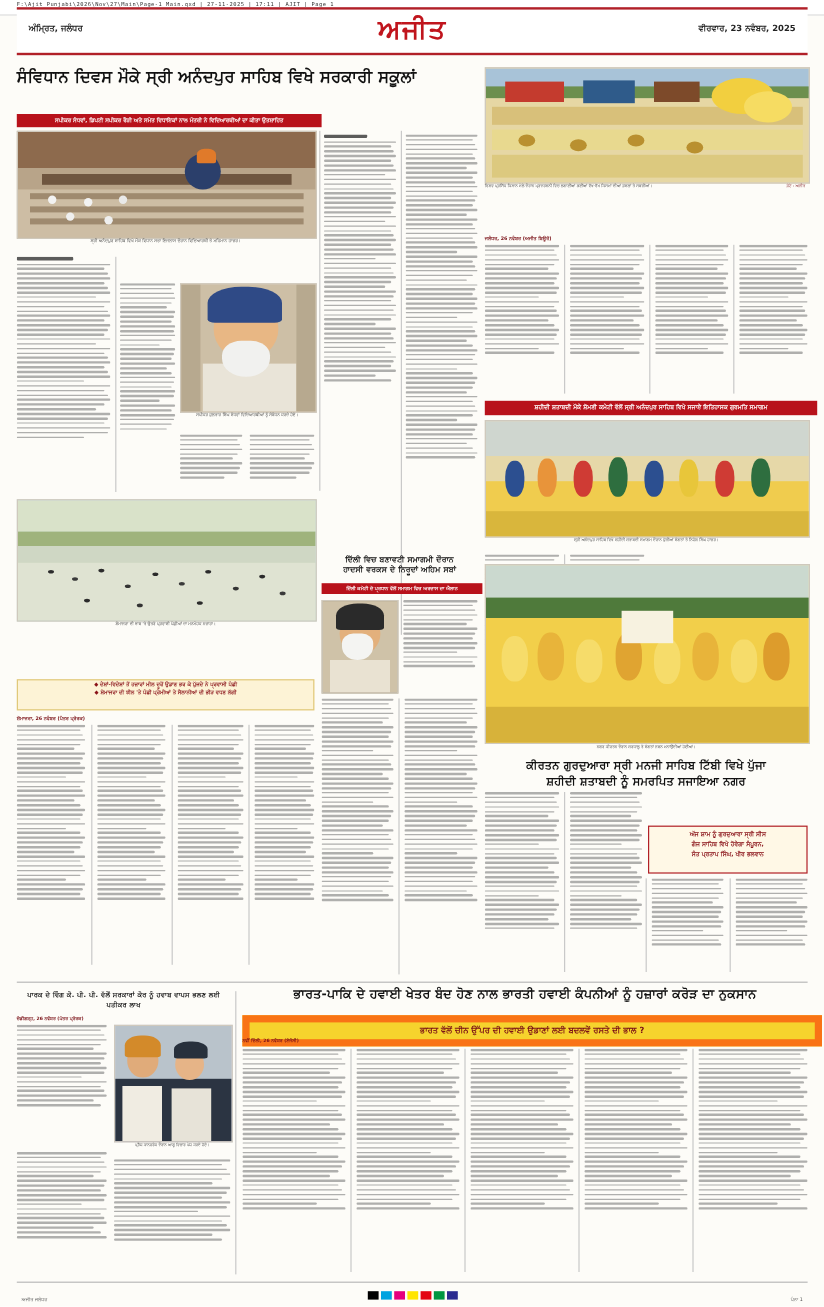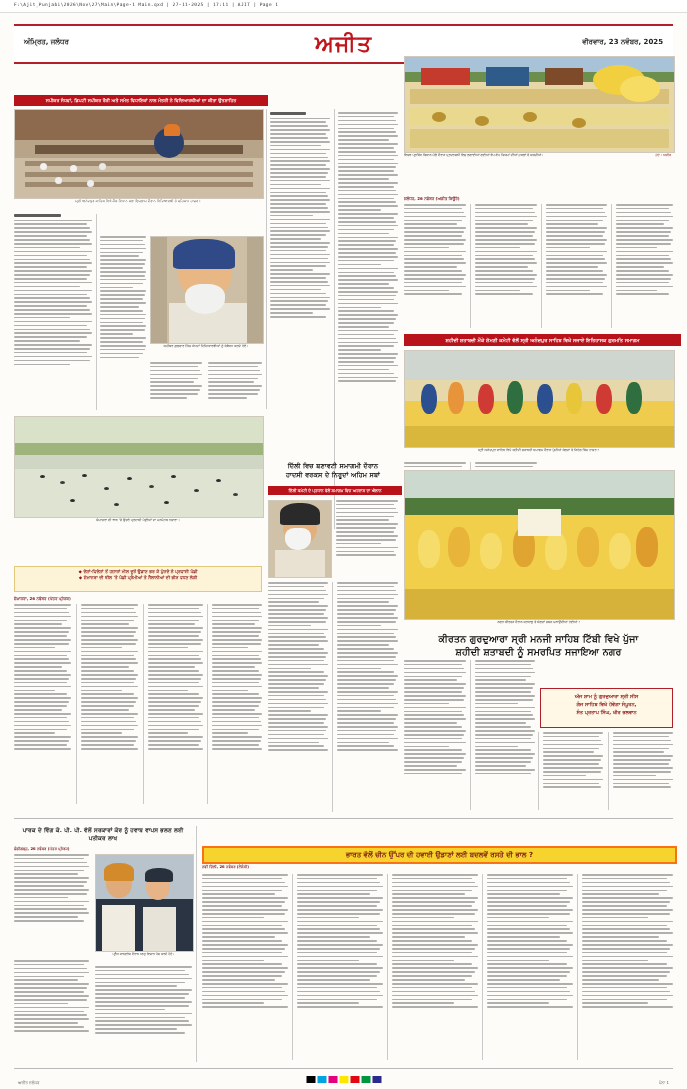--- a/index.html
+++ b/index.html
@@ -4,21 +4,21 @@
 <style>
   html,body{margin:0;padding:0;background:#ffffff;}
   body{width:687px;height:1089px;font-family:"DejaVu Sans", sans-serif;color:#111;}
   .page{position:relative;width:687px;height:1089px;background:#fdfcf8;overflow:hidden;}
 
   
   .printbar{position:absolute;top:0;left:0;width:687px;height:12px;background:#fff;border-bottom:1px solid #ddd;}
   .printbar .code{position:absolute;left:14px;top:2px;font-size:4.5px;letter-spacing:.4px;color:#333;white-space:nowrap;font-family:"DejaVu Sans Mono",monospace;}
 
   
-  .masthead{position:absolute;top:24px;left:14px;width:659px;height:36px;border-top:2px solid #b12028;border-bottom:2px solid #b12028;background:#fff;}
+  .masthead{position:absolute;top:6px;left:14px;width:659px;height:36px;border-top:2px solid #b12028;border-bottom:2px solid #b12028;background:#fff;}
   .masthead .left{position:absolute;left:10px;top:12px;font-size:7px;color:#222;font-weight:bold;}
   .masthead .right{position:absolute;right:10px;top:12px;font-size:7px;color:#222;font-weight:bold;}
   .masthead .logo{position:absolute;left:50%;top:4px;transform:translateX(-50%);font-size:22px;line-height:28px;font-weight:bold;color:#c0151d;letter-spacing:1px;}
   .hr{position:absolute;background:#b9b9b9;height:1px;}
 
   .headline{font-weight:bold;color:#111;letter-spacing:.2px;}
   .cap{font-size:3.6px;line-height:5px;color:#333;text-align:center;}
 
   
   .tcol{position:absolute;overflow:hidden;}
@@ -31,21 +31,21 @@
   .tline.hdr{height:2.6px;background:#333;opacity:.8;width:60%;margin-bottom:3px;}
 
   
   .photo{position:absolute;overflow:hidden;border:1px solid #cfc9bd;}
   .blob{position:absolute;border-radius:50%;}
   .rect{position:absolute;}
 
   .boxred{position:absolute;border:1px solid #b12028;}
 
   .redband{position:absolute;background:#b8121b;color:#fff;font-weight:bold;display:flex;align-items:center;justify-content:center;text-align:center;}
-  .yellowband{position:absolute;background:#f6d32d;color:#7a1016;font-weight:bold;display:flex;align-items:center;justify-content:center;text-align:center;border:2px solid #f97316;}
+  .yellowband{position:absolute;background:#f6d32d;color:#7a1016;font-weight:bold;display:flex;align-items:center;justify-content:center;text-align:center;border:6px solid #f97316;}
 
   .bullet{position:absolute;background:#fdf3d6;border:1px solid #e0c97a;}
   .bullet .bt{font-size:4.4px;line-height:6.4px;color:#8a1218;font-weight:bold;text-align:center;}
 
   
   .colorbars{position:absolute;bottom:6px;left:50%;transform:translateX(-50%);display:flex;gap:2px;}
   .colorbars i{display:block;width:9px;height:7px;}
   .footnote{position:absolute;bottom:4px;left:18px;font-size:4px;color:#555;}
   .footnote.r{left:auto;right:18px;}
 
@@ -60,20 +60,21 @@
     <div class="code">F:\Ajit_Punjabi\2026\Nov\27\Main\Page-1 Main.qxd  |  27-11-2025  |  17:11  |  AJIT  |  Page 1</div>
   </div>
 
   <div class="masthead">
     <div class="left">ਅੰਮ੍ਰਿਤ, ਜਲੰਧਰ</div>
     <div class="logo">ਅਜੀਤ</div>
     <div class="right">ਵੀਰਵਾਰ, 23 ਨਵੰਬਰ, 2025</div>
   </div>
 
   <div style="position:absolute;left:14px;top:56px;width:400px;">
+    <div class="headline" style="font-size:13.5px;line-height:17px;">ਸੰਵਿਧਾਨ ਦਿਵਸ ਮੌਕੇ ਸ੍ਰੀ ਅਨੰਦਪੁਰ ਸਾਹਿਬ ਵਿਖੇ ਸਰਕਾਰੀ ਸਕੂਲਾਂ</div>
   </div>
 
   <div class="redband" style="left:14px;top:95px;width:248px;height:11px;font-size:4.6px;padding:0 3px;">ਸਪੀਕਰ ਸੰਧਵਾਂ, ਡਿਪਟੀ ਸਪੀਕਰ ਰੌੜੀ ਅਤੇ ਸਮੇਤ ਵਿਧਾਇਕਾਂ ਨਾਲ ਮੰਤਰੀ ਨੇ ਵਿਦਿਆਰਥੀਆਂ ਦਾ ਕੀਤਾ ਉਤਸ਼ਾਹਿਤ</div>
 
   <div class="photo" style="left:14px;top:109px;width:248px;height:88px;background:#c9b79c;">
     <div class="rect" style="left:0;top:0;width:100%;height:34%;background:#8d6a4d;"></div>
     <div class="rect" style="left:0;top:34%;width:100%;height:20%;background:#b8a489;"></div>
     <div class="rect" style="left:0;top:54%;width:100%;height:46%;background:#cdbda4;"></div>
     <div class="rect" style="left:8%;top:40%;width:84%;height:10%;background:#6f5640;"></div>
     <div class="rect" style="left:4%;top:58%;width:92%;height:6%;background:#9f8a6f;"></div>
@@ -1052,20 +1053,23 @@
       <div class="tline s5"></div>
     <div class="tline s1"></div>
       <div class="tline s2"></div>
       <div class="tline s3"></div>
       <div class="tline s1"></div>
     <div class="tline s4"></div>
       <div class="tline s2"></div>
   </div>
 
   <div class="vsep" style="left:196px;top:826px;height:236px;"></div>
+  <div style="position:absolute;left:202px;top:822px;width:471px;">
+    <div class="headline" style="font-size:10.5px;line-height:14px;text-align:center;">ਭਾਰਤ-ਪਾਕਿ ਦੇ ਹਵਾਈ ਖੇਤਰ ਬੰਦ ਹੋਣ ਨਾਲ ਭਾਰਤੀ ਹਵਾਈ ਕੰਪਨੀਆਂ ਨੂੰ ਹਜ਼ਾਰਾਂ ਕਰੋੜ ਦਾ ਨੁਕਸਾਨ</div>
+  </div>
   <div class="yellowband" style="left:202px;top:846px;width:471px;height:14px;font-size:7px;">ਭਾਰਤ ਵੱਲੋਂ ਚੀਨ ਉੱਪਰ ਦੀ ਹਵਾਈ ਉਡਾਣਾਂ ਲਈ ਬਦਲਵੇਂ ਰਸਤੇ ਦੀ ਭਾਲ ?</div>
   <div style="position:absolute;left:202px;top:864px;font-size:3.8px;color:#7a1016;font-weight:bold;">ਨਵੀਂ ਦਿੱਲੀ, 26 ਨਵੰਬਰ (ਏਜੰਸੀ)</div>
 
   <div class="tcol" style="left:202px;top:874px;width:86px;height:186px;">
     <div class="tline s1"></div>
       <div class="tline s2"></div>
       <div class="tline s3"></div>
       <div class="tline s1"></div>
     <div class="tline s2"></div>
       <div class="tline s4"></div>

